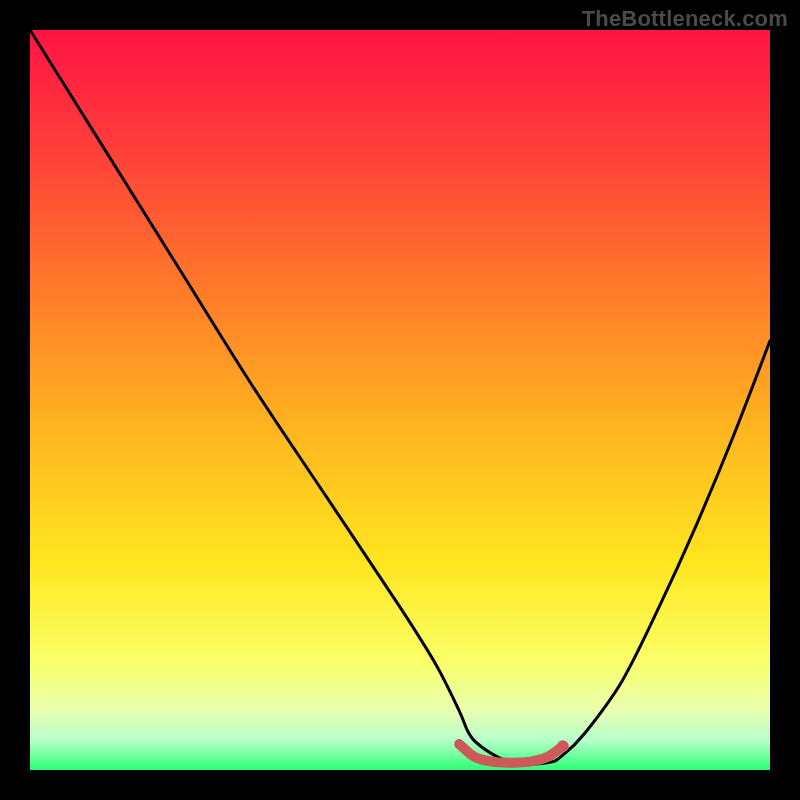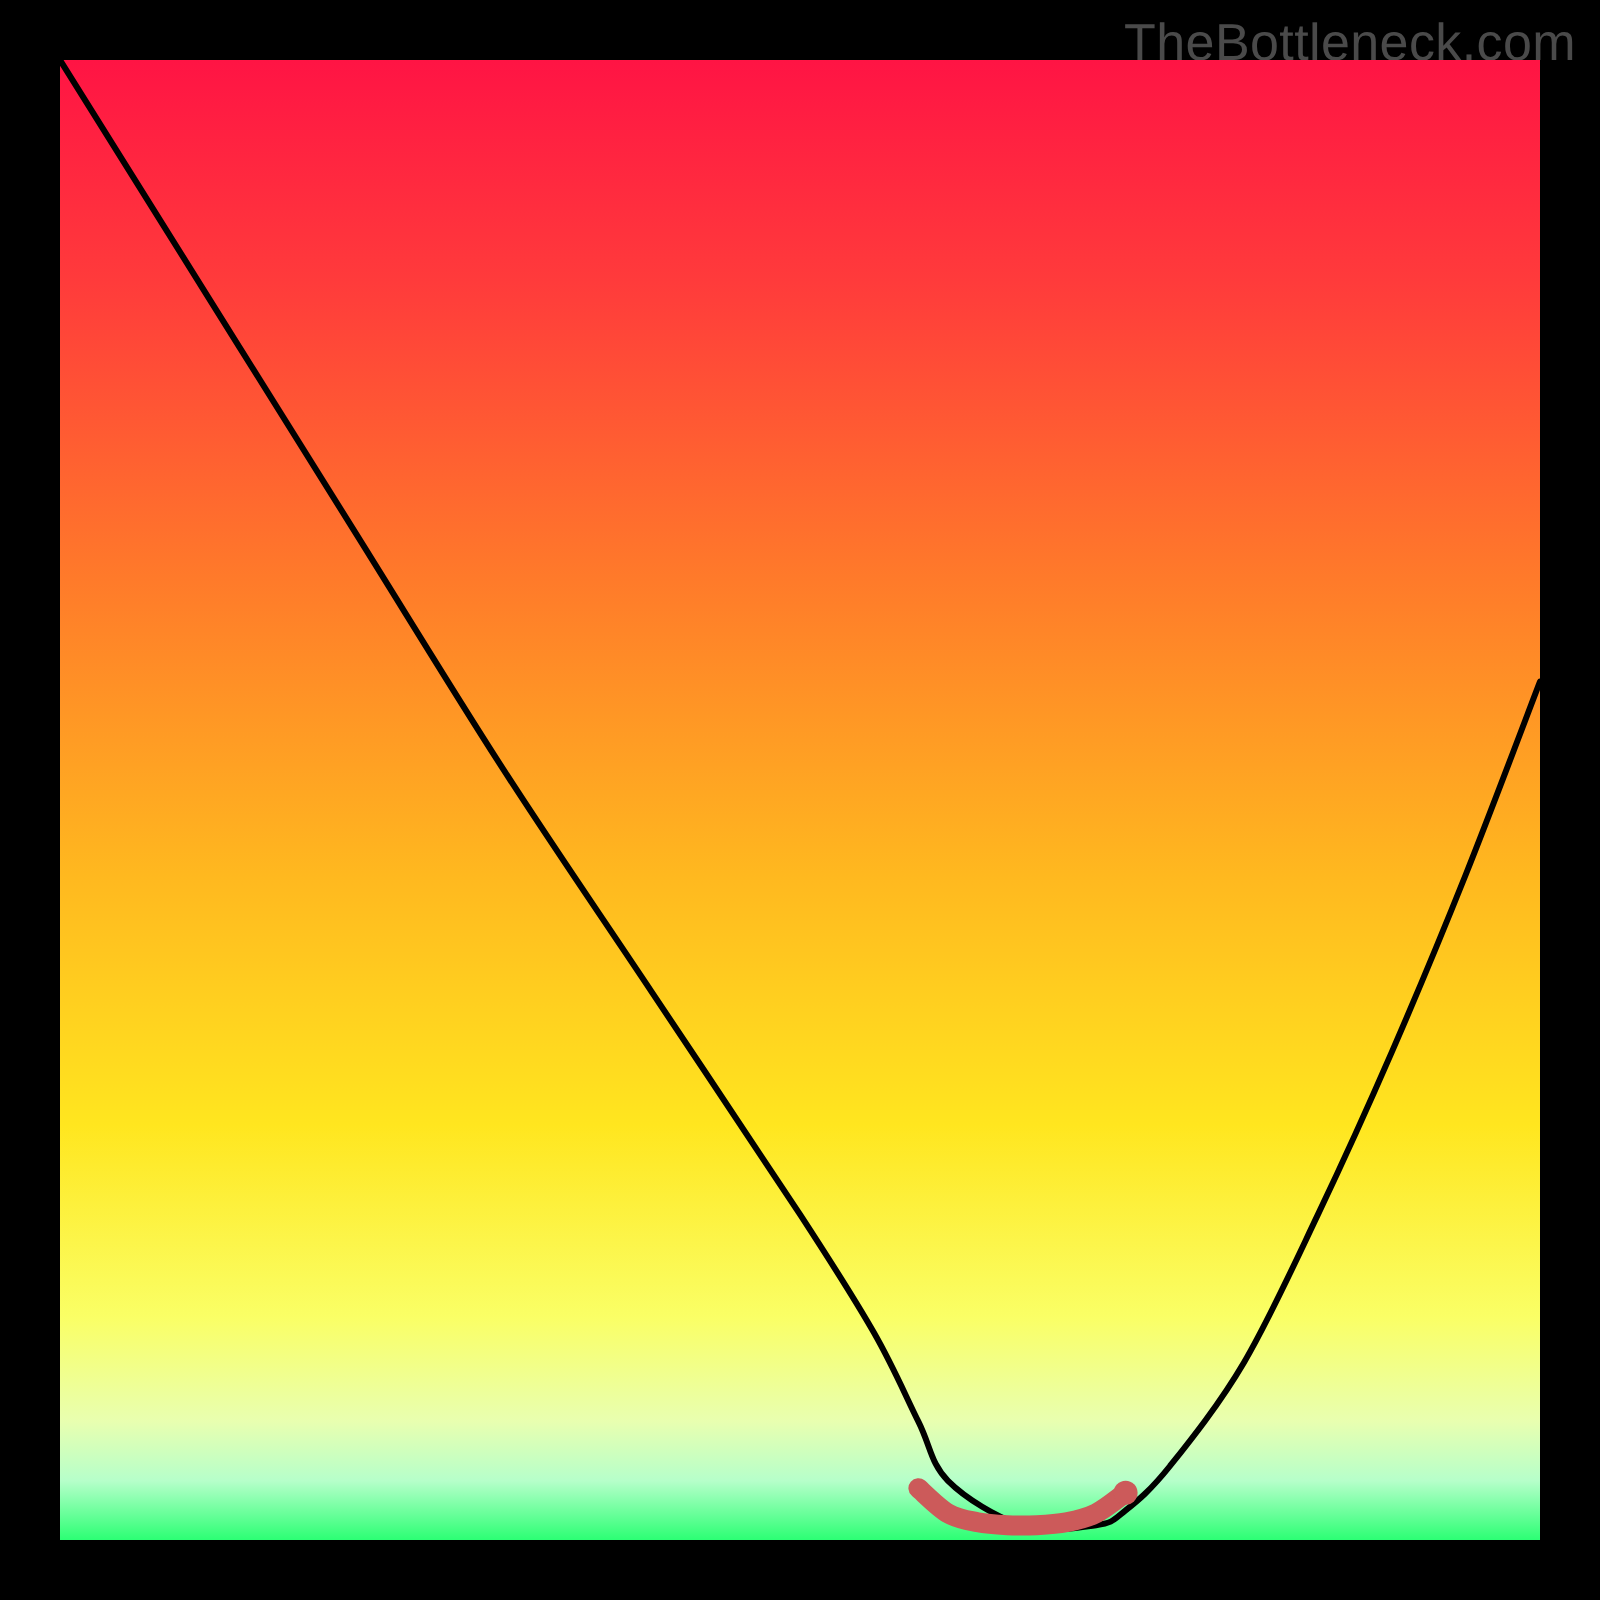--- a/index.html
+++ b/index.html
@@ -23,22 +23,22 @@
     top: 30px;
     width: 740px;
     height: 740px;
     overflow: hidden;
   }
   .watermark {
     position: absolute;
     top: 6px;
     right: 12px;
     color: #4a4a4a;
-    font-size: 26px;
-    font-weight: 400;
+    font-size: 22px;
+    font-weight: 700;
     letter-spacing: 0.2px;
     user-select: none;
   }
   svg { display: block; }
 </style>
 </head>
 <body>
 
 <div class="frame">
 

